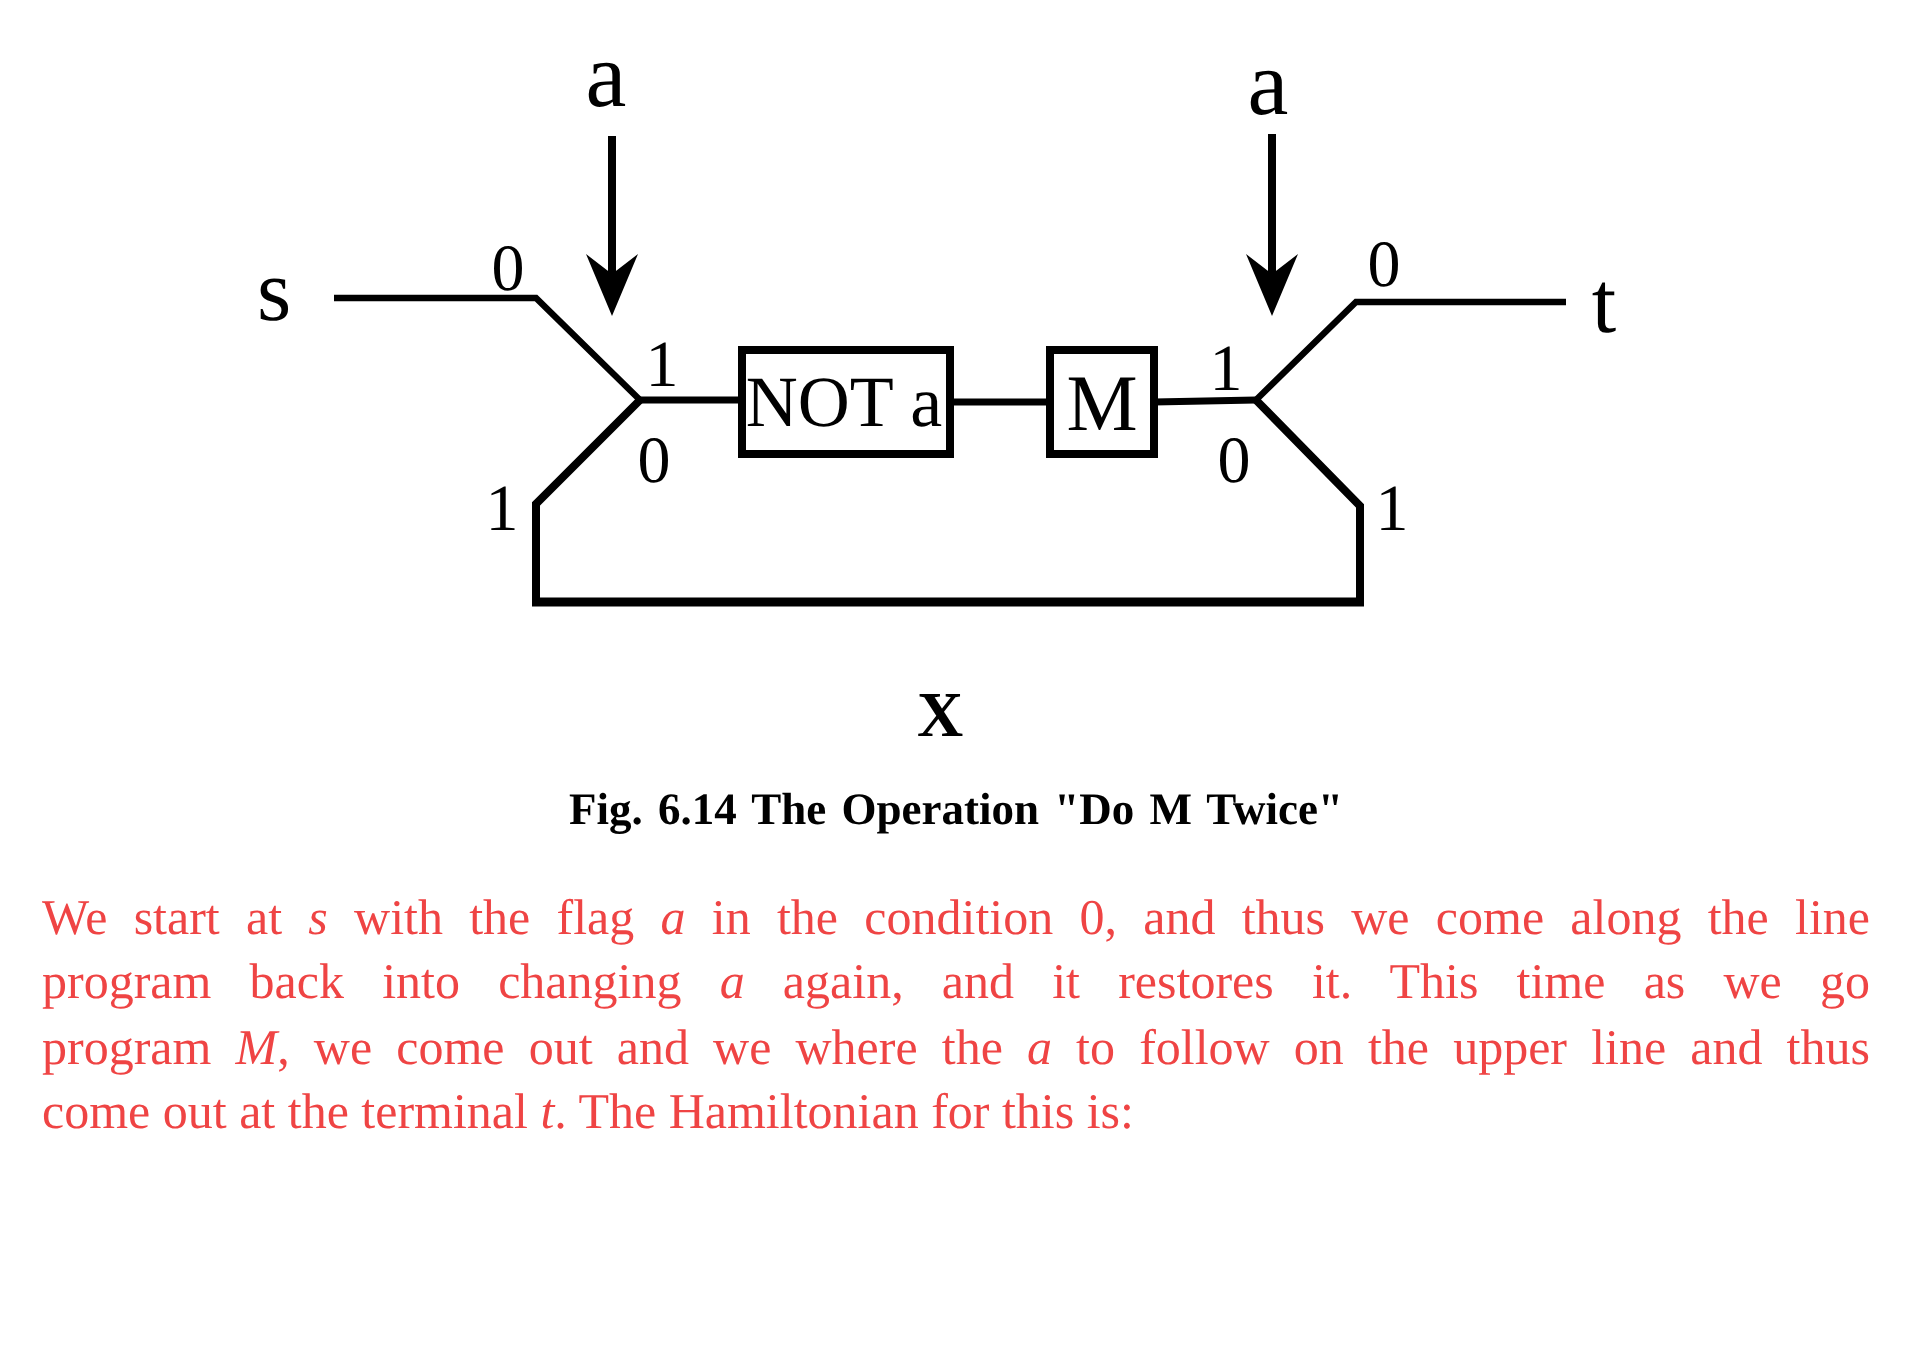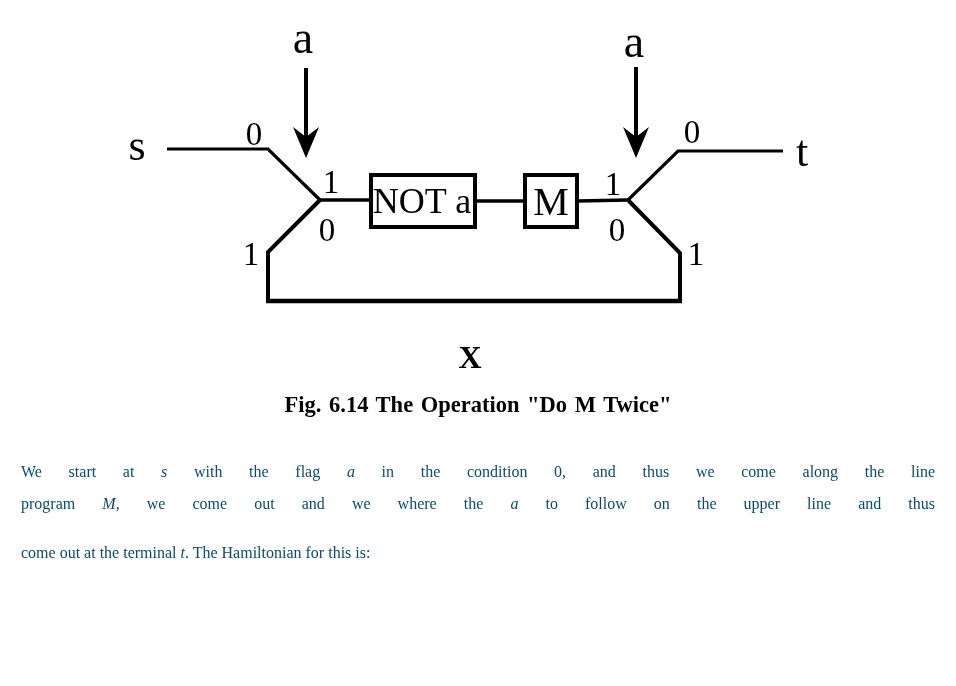--- a/index.html
+++ b/index.html
@@ -32,38 +32,37 @@
     width: 956px;
     text-align: center;
     font-family: "Liberation Serif", "DejaVu Serif", serif;
     font-weight: bold;
     font-size: 22.5px;
     word-spacing: 2px;
     color: #000;
   }
   .body-text {
     position: absolute;
-    top: 456px;
+    top: 444px;
     left: 21px;
     width: 914px;
     font-family: "Liberation Serif", "DejaVu Serif", serif;
-    font-size: 16px;
+    font-size: 25px;
     line-height: 32.4px;
-    color: #0c4a6e;
+    color: #ef4444;
   }
   .pline {
     text-align: justify;
     text-align-last: justify;
     text-justify: inter-word;
     white-space: normal;
   }
   .pline.last {
     text-align: left;
     text-align-last: auto;
-    margin-top: 16px;
   }
 </style>
 </head>
 <body>
 
 <div class="page">
 
   <svg class="diagram" width="956" height="385" viewBox="0 0 956 385">
 
     <polyline points="167,149 268,149 320,200" fill="none" stroke="#000" stroke-width="3.2"></polyline>
@@ -104,17 +103,18 @@
     <text class="lbl-notbox" x="422" y="213" text-anchor="middle">NOT a</text>
     <text class="lbl-mbox" x="551" y="215" text-anchor="middle">M</text>
 
     <text class="lbl-x" x="470" y="368" text-anchor="middle">X</text>
   </svg>
 
   <div class="caption">Fig. 6.14 The Operation "Do M Twice"</div>
 
   <div class="body-text">
     <div class="pline"><span>We start at </span><i>s</i><span> with the flag </span><i>a</i><span> in the condition 0, and thus we come along the line</span></div>
+    <div class="pline"><span>program back into changing </span><i>a</i><span> again, and it restores it. This time as we go</span></div>
     <div class="pline"><span>program </span><i>M</i><span>, we come out and we where the </span><i>a</i><span> to follow on the upper line and thus</span></div>
     <div class="pline last"><span>come out at the terminal </span><i>t</i><span>. The Hamiltonian for this is:</span></div>
   </div>
 
 </div>
 
 </body></html>

